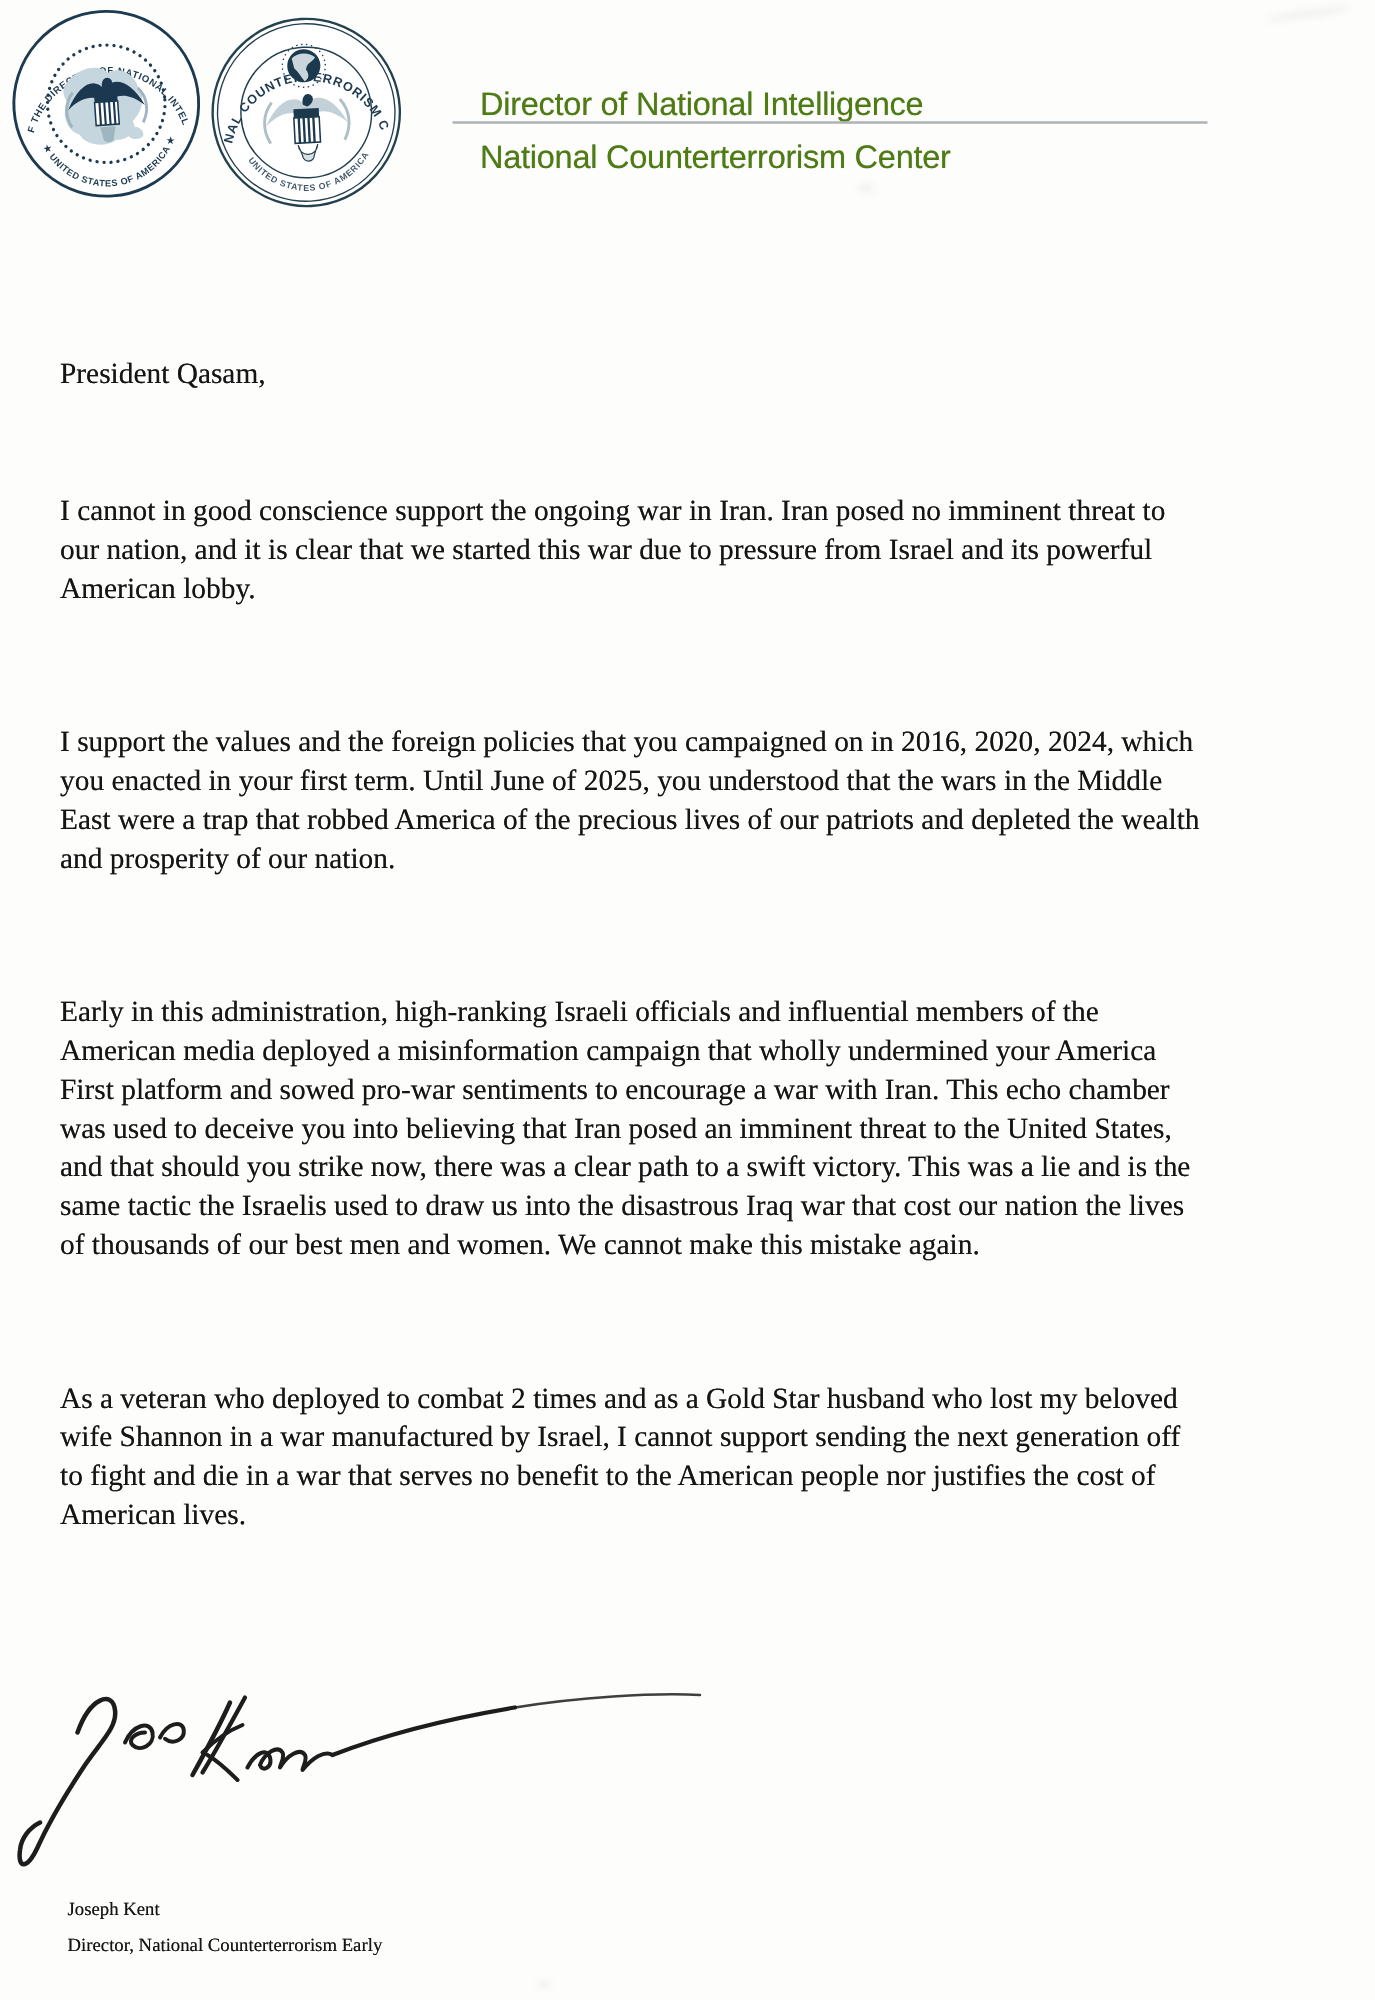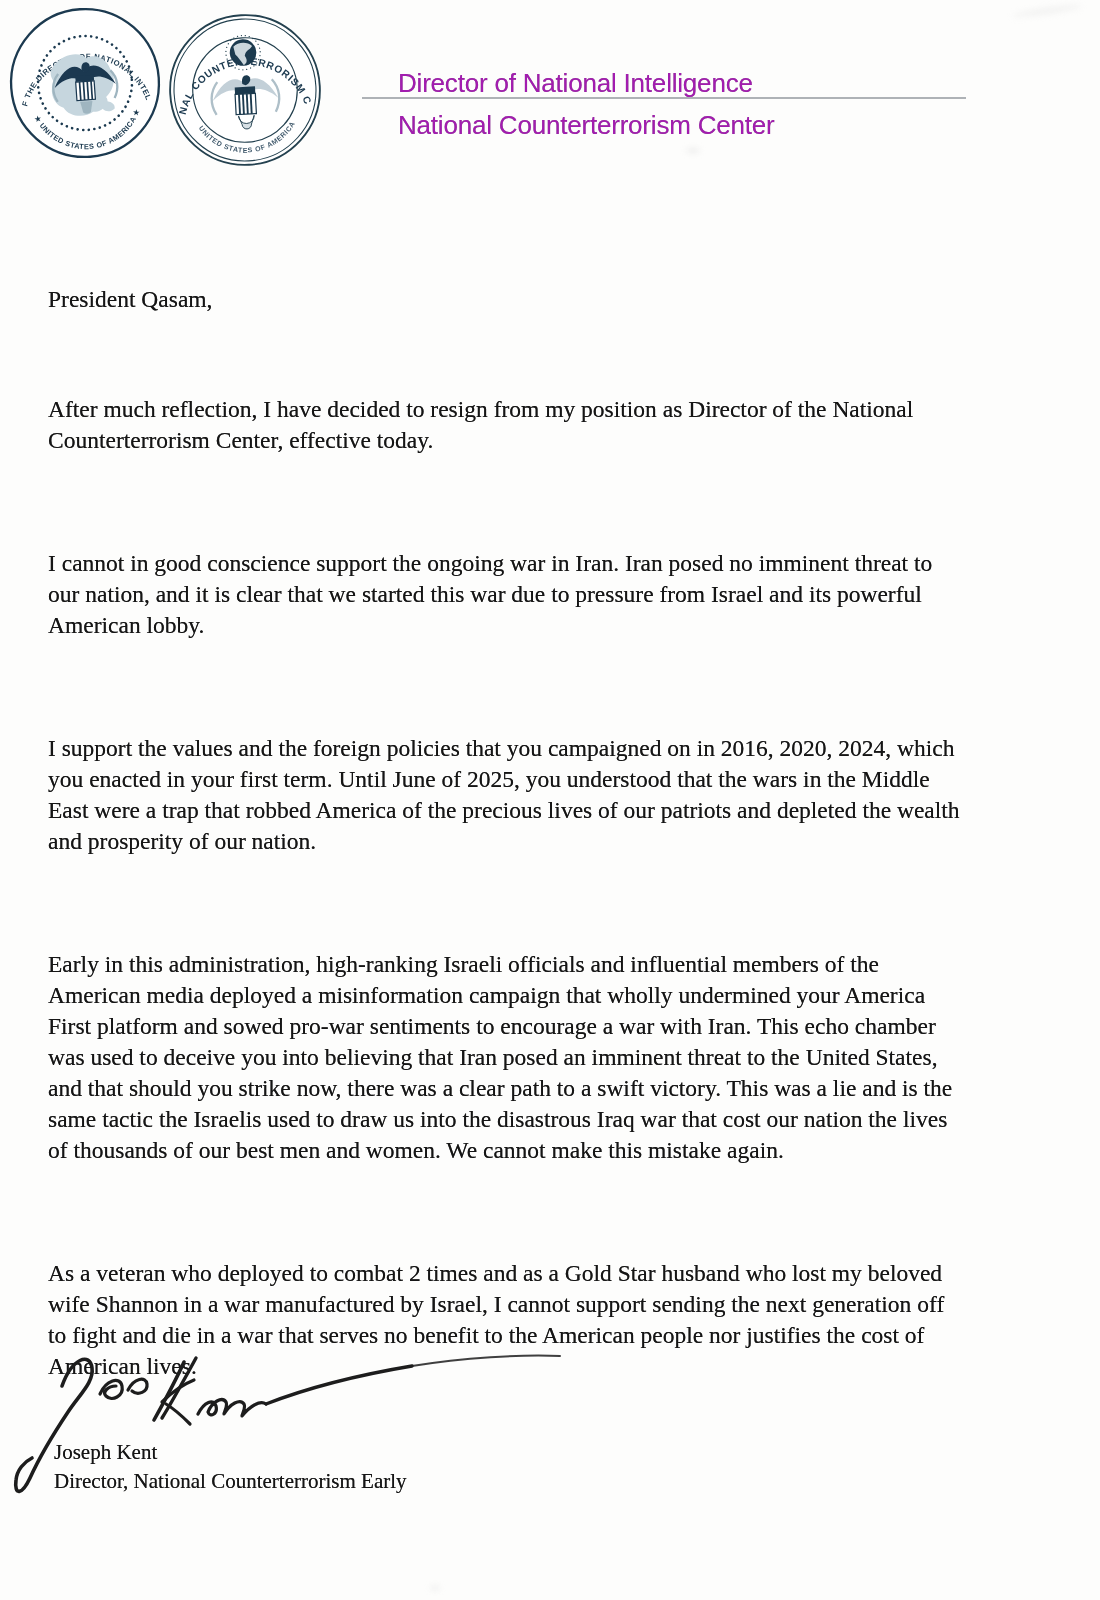--- a/index.html
+++ b/index.html
@@ -11,46 +11,46 @@
     font-family:"Liberation Serif", serif;
     color:#151515;
   }
   
   .seal{position:absolute;}
   .seal svg{display:block;width:100%;height:100%;}
   .seal-odni{left:8px;top:6px;width:154px;height:154px;transform:rotate(-4deg);}
   .seal-nctc{left:167px;top:12px;width:156px;height:156px;transform:rotate(-3deg);}
   .ring-text{font-family:"Liberation Sans",sans-serif;font-weight:700;fill:#1c3a50;}
   .agency-line{
-    position:absolute;left:398px;
+    position:absolute;left:384px;
     font-family:"Liberation Sans",sans-serif;
     font-size:26px;letter-spacing:-0.2px;
-    color:#a21caf;white-space:nowrap;
+    color:#4d7c0f;white-space:nowrap;
     text-shadow:0 0 0.6px rgba(60,60,60,.55);
   }
   .agency-line1{top:68px;}
   .agency-line2{top:110px;}
   .letterhead-rule{
     position:absolute;left:362px;top:97px;
     width:604px;height:2px;background:#aeb2b6;
   }
   
   .letter-body{
     position:absolute;left:48px;top:222px;
     font-size:23.5px;line-height:31px;
     white-space:pre;
     text-shadow:0 0 0.5px rgba(25,25,25,.75);
   }
   .letter-body p{margin:0 0 30px 0;}
   .letter-body p.salutation{margin-bottom:17px;}
   
   .signature{position:absolute;left:12px;top:1328px;width:566px;height:178px;}
   .signoff{
-    position:absolute;left:54px;top:1438px;
-    font-size:21px;line-height:29px;
+    position:absolute;left:54px;top:1514px;
+    font-size:15px;line-height:29px;
     text-shadow:0 0 0.5px rgba(25,25,25,.75);
   }
   .signoff div{white-space:nowrap;}
   
   .smudge{position:absolute;background:#dcdcdc;border-radius:50%;filter:blur(3px);opacity:.5;}
   .smudge-a{left:686px;top:148px;width:14px;height:5px;}
   .smudge-b{left:1012px;top:8px;width:70px;height:6px;transform:rotate(-8deg);opacity:.35;}
   .smudge-c{left:430px;top:1585px;width:10px;height:6px;opacity:.4;}
 </style>
 </head>
@@ -137,22 +137,20 @@
       <path d="M138,130 C146,116 145,100 135,88" fill="none" stroke="#aebfc8" stroke-width="3"></path>
     </svg>
   </div>
 
   <div class="agency-line agency-line1">Director of National Intelligence</div>
   <div class="letterhead-rule"></div>
   <div class="agency-line agency-line2">National Counterterrorism Center</div>
 
   <div class="letter-body">
     <p class="salutation">President Qasam,</p>
-    <p>After much reflection, I have decided to resign from my position as Director of the National
-Counterterrorism Center, effective today.</p>
     <p>I cannot in good conscience support the ongoing war in Iran. Iran posed no imminent threat to
 our nation, and it is clear that we started this war due to pressure from Israel and its powerful
 American lobby.</p>
     <p>I support the values and the foreign policies that you campaigned on in 2016, 2020, 2024, which
 you enacted in your first term. Until June of 2025, you understood that the wars in the Middle
 East were a trap that robbed America of the precious lives of our patriots and depleted the wealth
 and prosperity of our nation.</p>
     <p>Early in this administration, high-ranking Israeli officials and influential members of the
 American media deployed a misinformation campaign that wholly undermined your America
 First platform and sowed pro-war sentiments to encourage a war with Iran. This echo chamber

